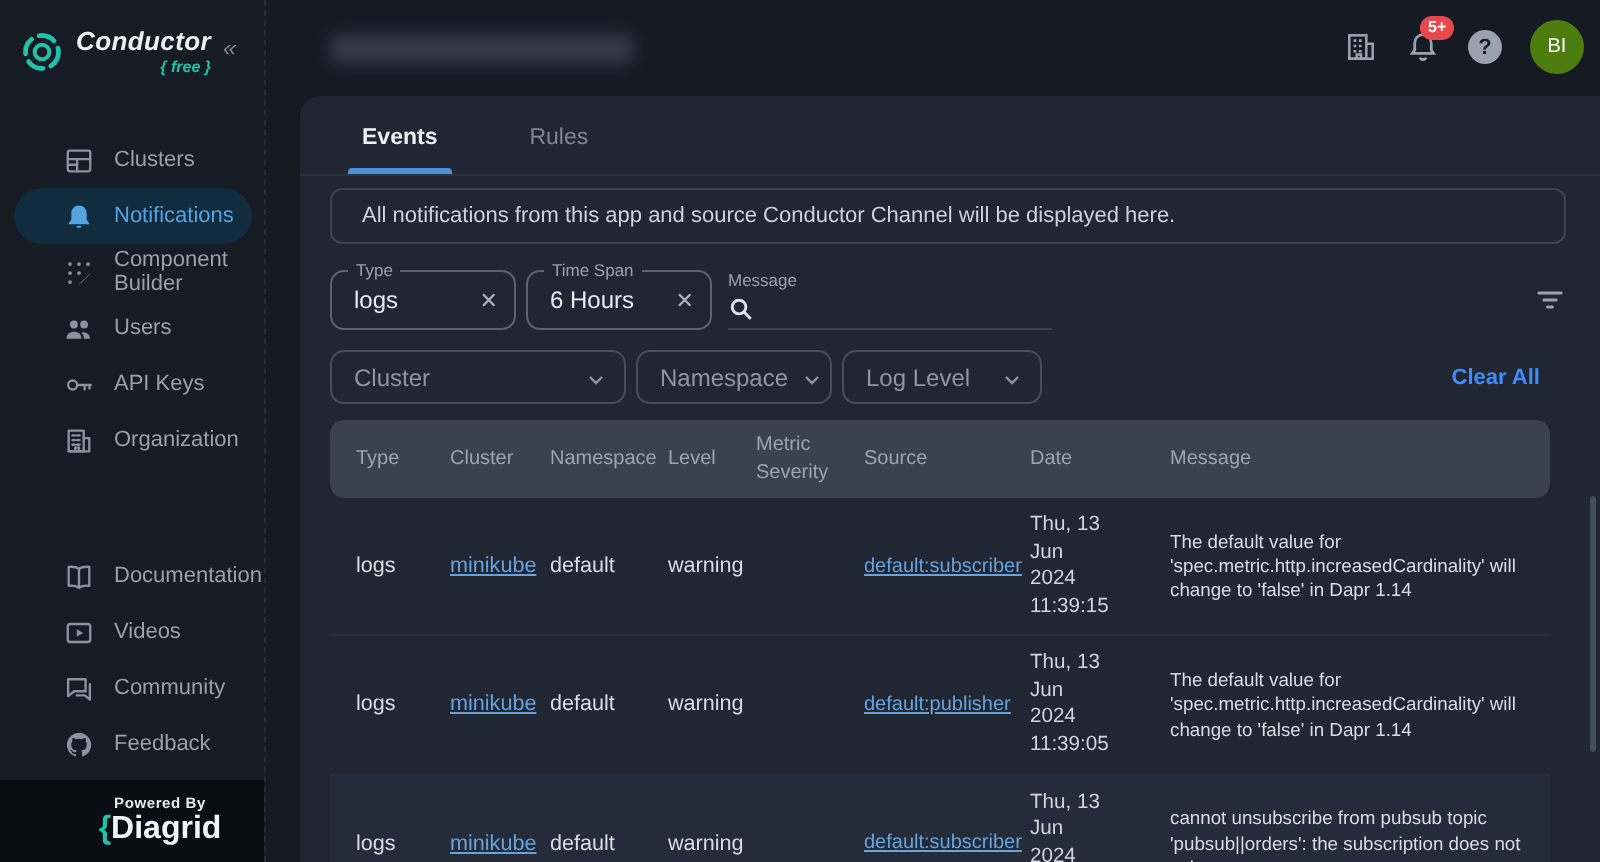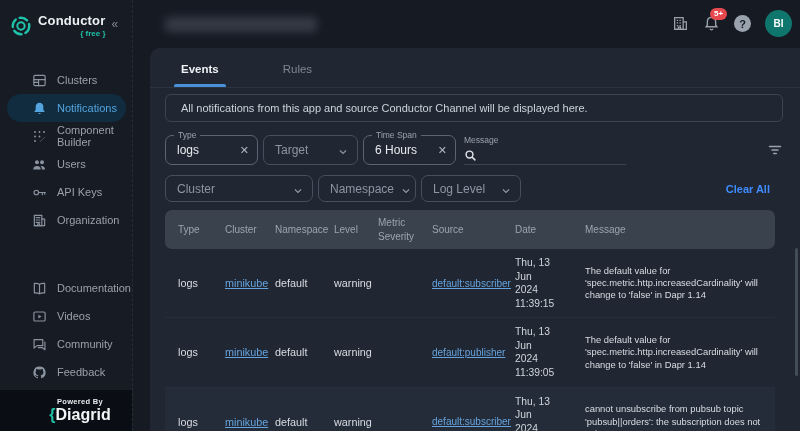--- a/index.html
+++ b/index.html
@@ -3,21 +3,21 @@
 <meta charset="utf-8">
 <style>
   * { margin:0; padding:0; box-sizing:border-box; }
   html,body { width:800px; height:431px; overflow:hidden; background:#151a23;
     font-family:"Liberation Sans", sans-serif; }
   .app { position:relative; width:800px; height:431px; }
 
   
   .sidebar { position:absolute; left:0; top:0; width:133px; height:431px;
     background:#171b23; border-right:1px dashed #262d36; z-index:3; }
-  .logo-row { display:flex; align-items:flex-start; padding:13px 8px 0 10px; }
+  .logo-row { display:flex; align-items:flex-start; padding:13px 8px 0 10px;font-style:italic; }
   .logo-icon { width:22px; height:22px; margin-top:2px; }
   .logo-text { margin-left:6px; display:flex; flex-direction:column; }
   .logo-name { color:#eef1f4; font-size:13px; font-weight:bold; letter-spacing:.2px; }
   .logo-tier { color:#1fc3aa; font-size:8px; font-weight:bold; text-align:right; margin-top:1px; }
   .collapse { color:#7e8894; font-size:12px; margin-left:6px; margin-top:4px; cursor:pointer; }
   .nav { position:absolute; left:0; width:133px; }
   .nav-primary { top:66px; }
   .nav-secondary { top:274px; }
   .nav-item { display:flex; align-items:center; height:28px; padding-left:32px;
     color:#99a1ab; font-size:11px; cursor:pointer; position:relative; }
@@ -34,29 +34,29 @@
   .diagrid .tb { color:#1fc3aa; font-weight:bold; }
 
   
   .top-icons { position:absolute; top:10px; right:8px; display:flex; align-items:center; gap:14px; z-index:2; }
   .hicon { width:17px; height:17px; color:#9aa3ad; cursor:pointer; position:relative; }
   .bell-wrap { position:relative; cursor:pointer; }
   .badge { position:absolute; top:-7px; left:7px; background:#e5484d; color:#fff;
     font-size:8px; font-weight:bold; border-radius:8px; padding:2px 4px; line-height:1; }
   .help { width:17px; height:17px; border-radius:50%; background:#9aa3ad; color:#151a23;
     font-size:11px; font-weight:bold; display:flex; align-items:center; justify-content:center; cursor:pointer; }
-  .avatar { width:27px; height:27px; border-radius:50%; background:#0f766e; color:#fff;
-    font-size:10px; font-weight:bold; display:flex; align-items:center; justify-content:center; cursor:pointer; }
+  .avatar { width:27px; height:27px; border-radius:50%; background:#4d7c0f; color:#fff;
+    font-size:10px; font-weight:normal; display:flex; align-items:center; justify-content:center; cursor:pointer; }
   .blur-title { position:absolute; top:17px; left:165px; width:152px; height:15px;
     background:#3a414c; border-radius:4px; filter:blur(4px); opacity:.85; }
 
   
   .card { position:absolute; left:150px; top:48px; right:0; bottom:0;
     background:#202733; border-top-left-radius:10px; z-index:1; }
-  .tabs { display:flex; gap:50px; padding:0 0 0 24px; height:40px; align-items:flex-end;
+  .tabs { display:flex; gap:32px; padding:0 0 0 24px; height:40px; align-items:flex-end;
     border-bottom:1px solid #2b3240; }
   .tab { color:#7e8894; font-size:11.5px; padding:0 7px 12px 7px; cursor:pointer; position:relative; }
   .tab.active { color:#eef1f4; font-weight:bold; }
   .tab.active::after { content:""; position:absolute; left:0; right:0; bottom:0; height:3px;
     border-radius:2px 2px 0 0; background:#4a90d9; }
 
   .banner { margin:6px 17px 0 15px; height:28px; border:1px solid #3b4452; border-radius:6px;
     display:flex; align-items:center; padding-left:15px; color:#ccd3da; font-size:11px; }
 
   .frow1 { display:flex; align-items:flex-end; margin:13px 17px 0 15px; height:30px; }
@@ -240,28 +240,20 @@
 
     <div class="banner">
       <span>All notifications from this app and source Conductor Channel will be displayed here.</span>
     </div>
 
     <div class="frow1">
       <div class="fbox w-type">
         <span class="flabel">Type</span>
         <span class="fvalue">logs</span>
         <span class="fclear">✕</span>
-      </div>
-      <div class="fbox dim w-target">
-        <span class="fplaceholder">Target</span>
-        <span class="chev">
-          <svg viewBox="0 0 16 16" fill="none" stroke="currentColor" stroke-width="1.6">
-              <path d="M4 6l4 4 4-4"></path>
-            </svg>
-        </span>
       </div>
       <div class="fbox w-span">
         <span class="flabel">Time Span</span>
         <span class="fvalue">6 Hours</span>
         <span class="fclear">✕</span>
       </div>
       <div class="msg-group">
         <span class="msg-label">Message</span>
         <div class="msg-input-row">
           <span class="search-ic">

